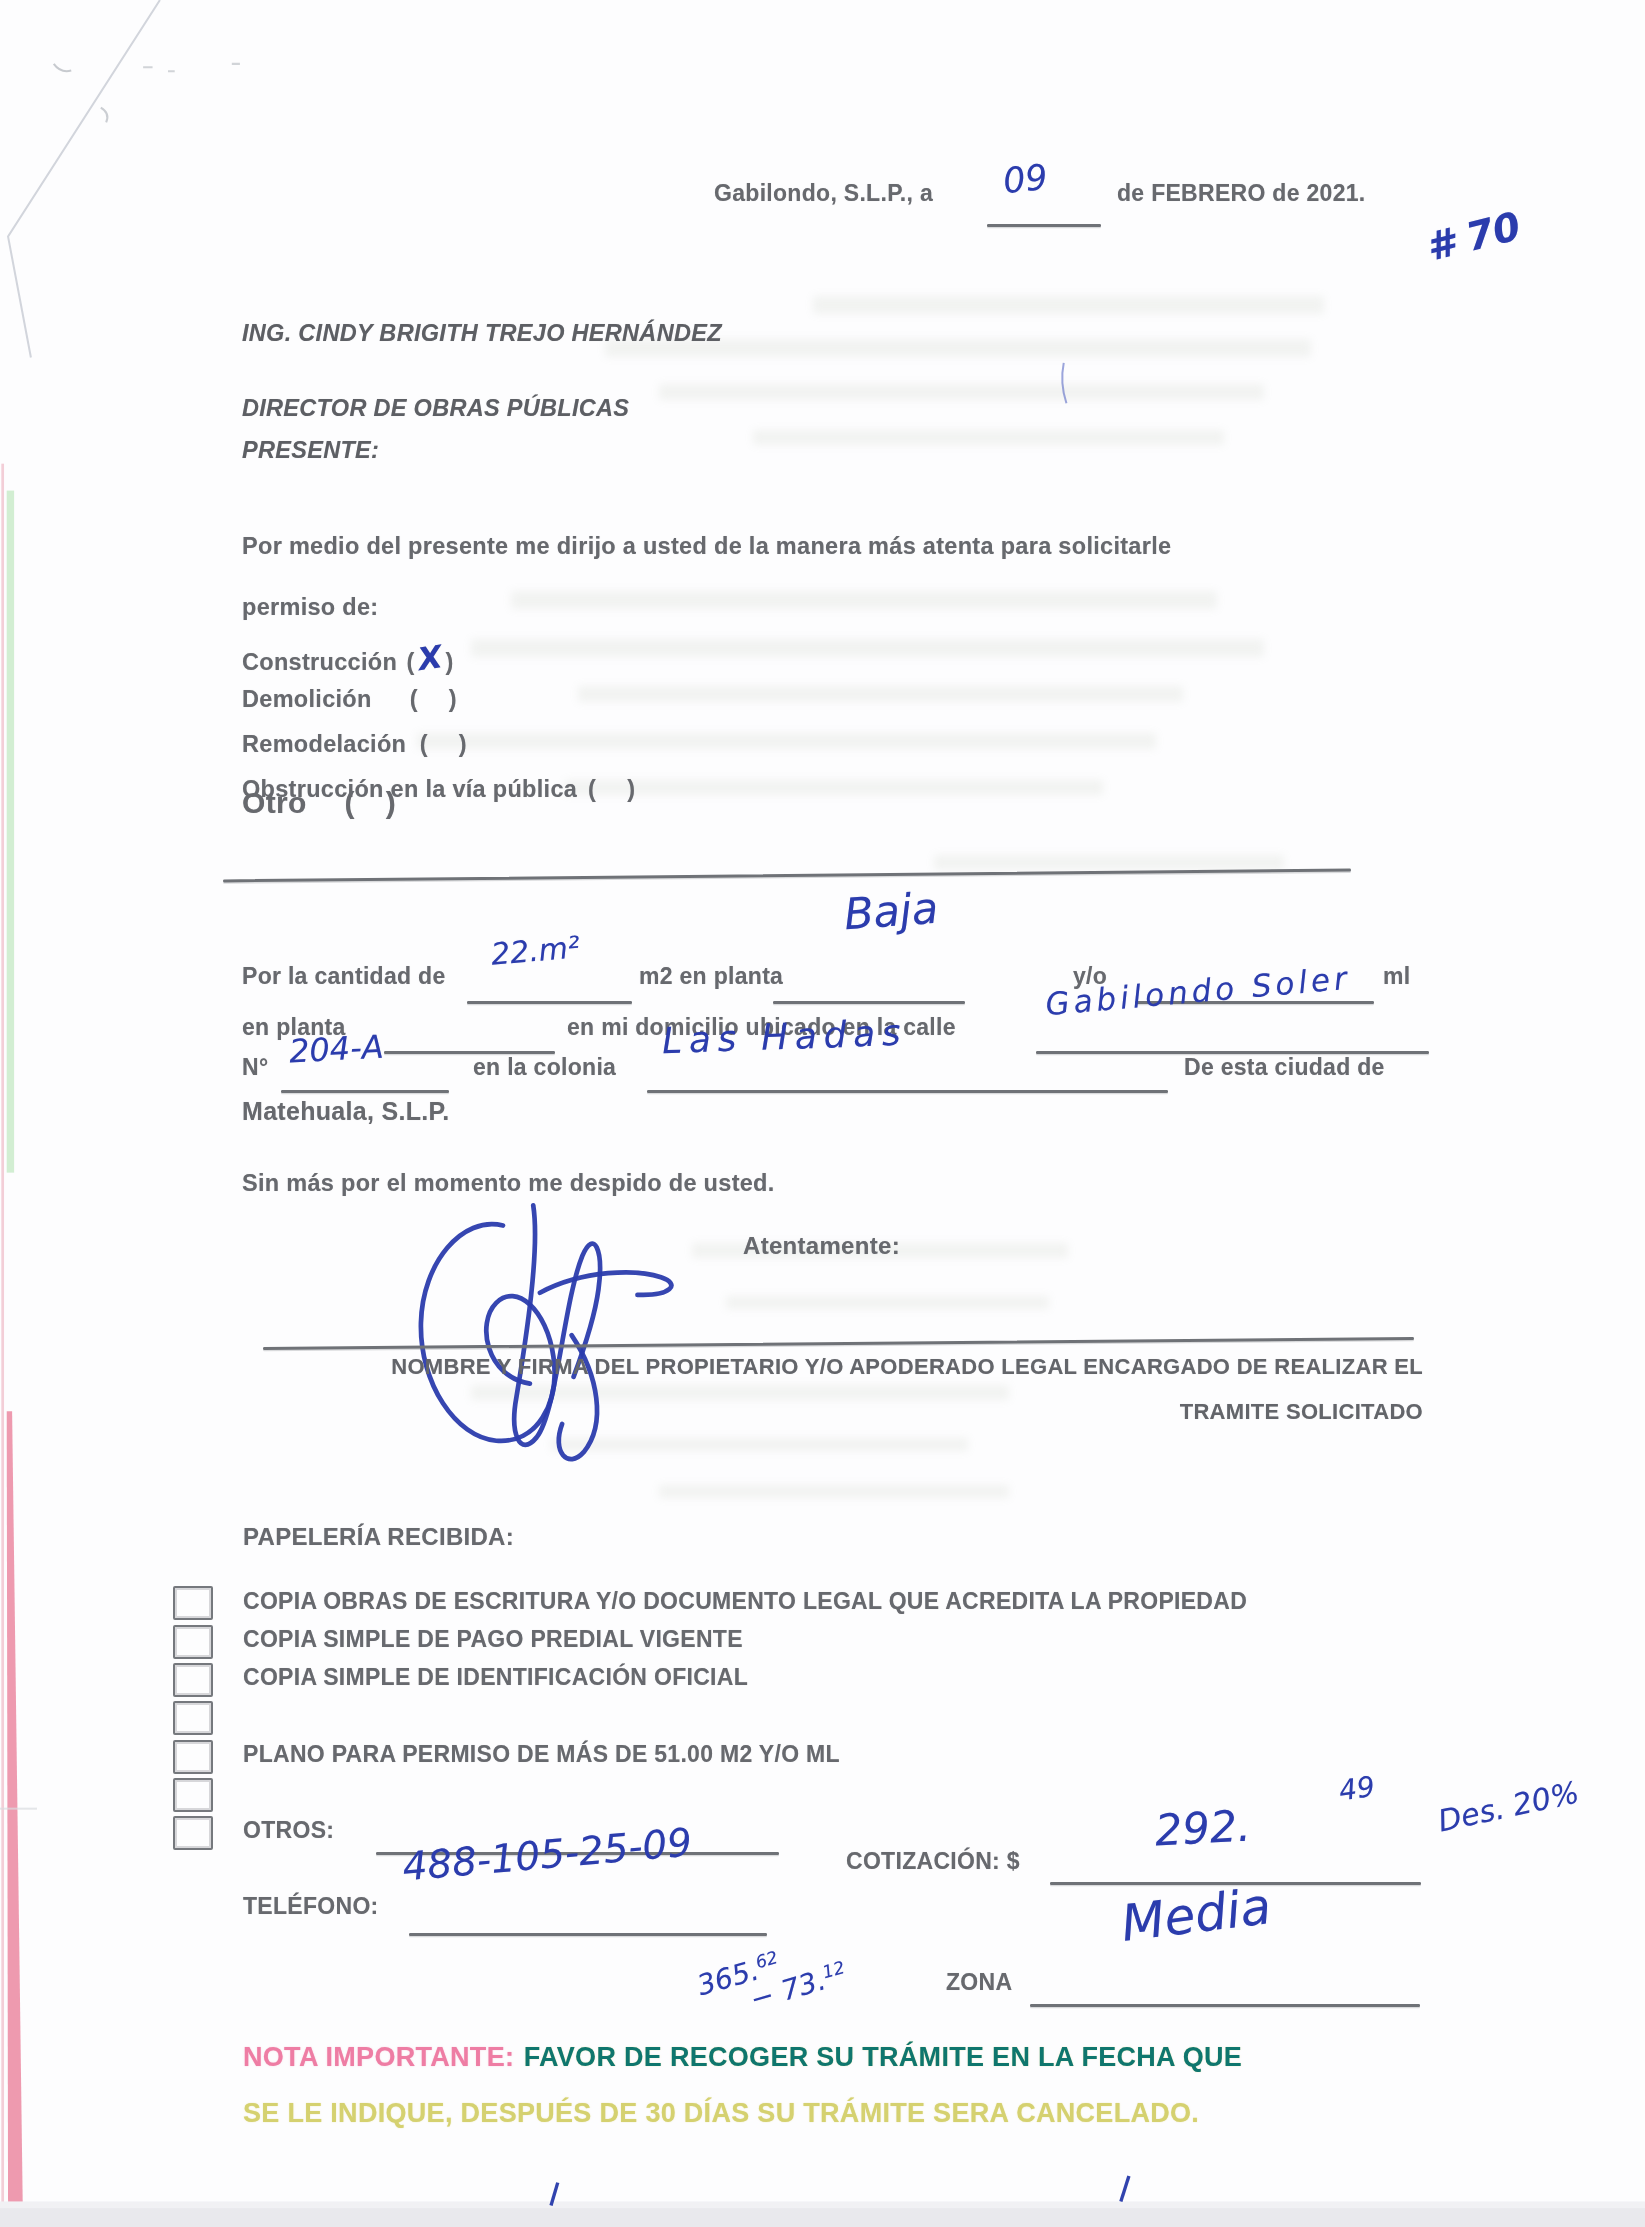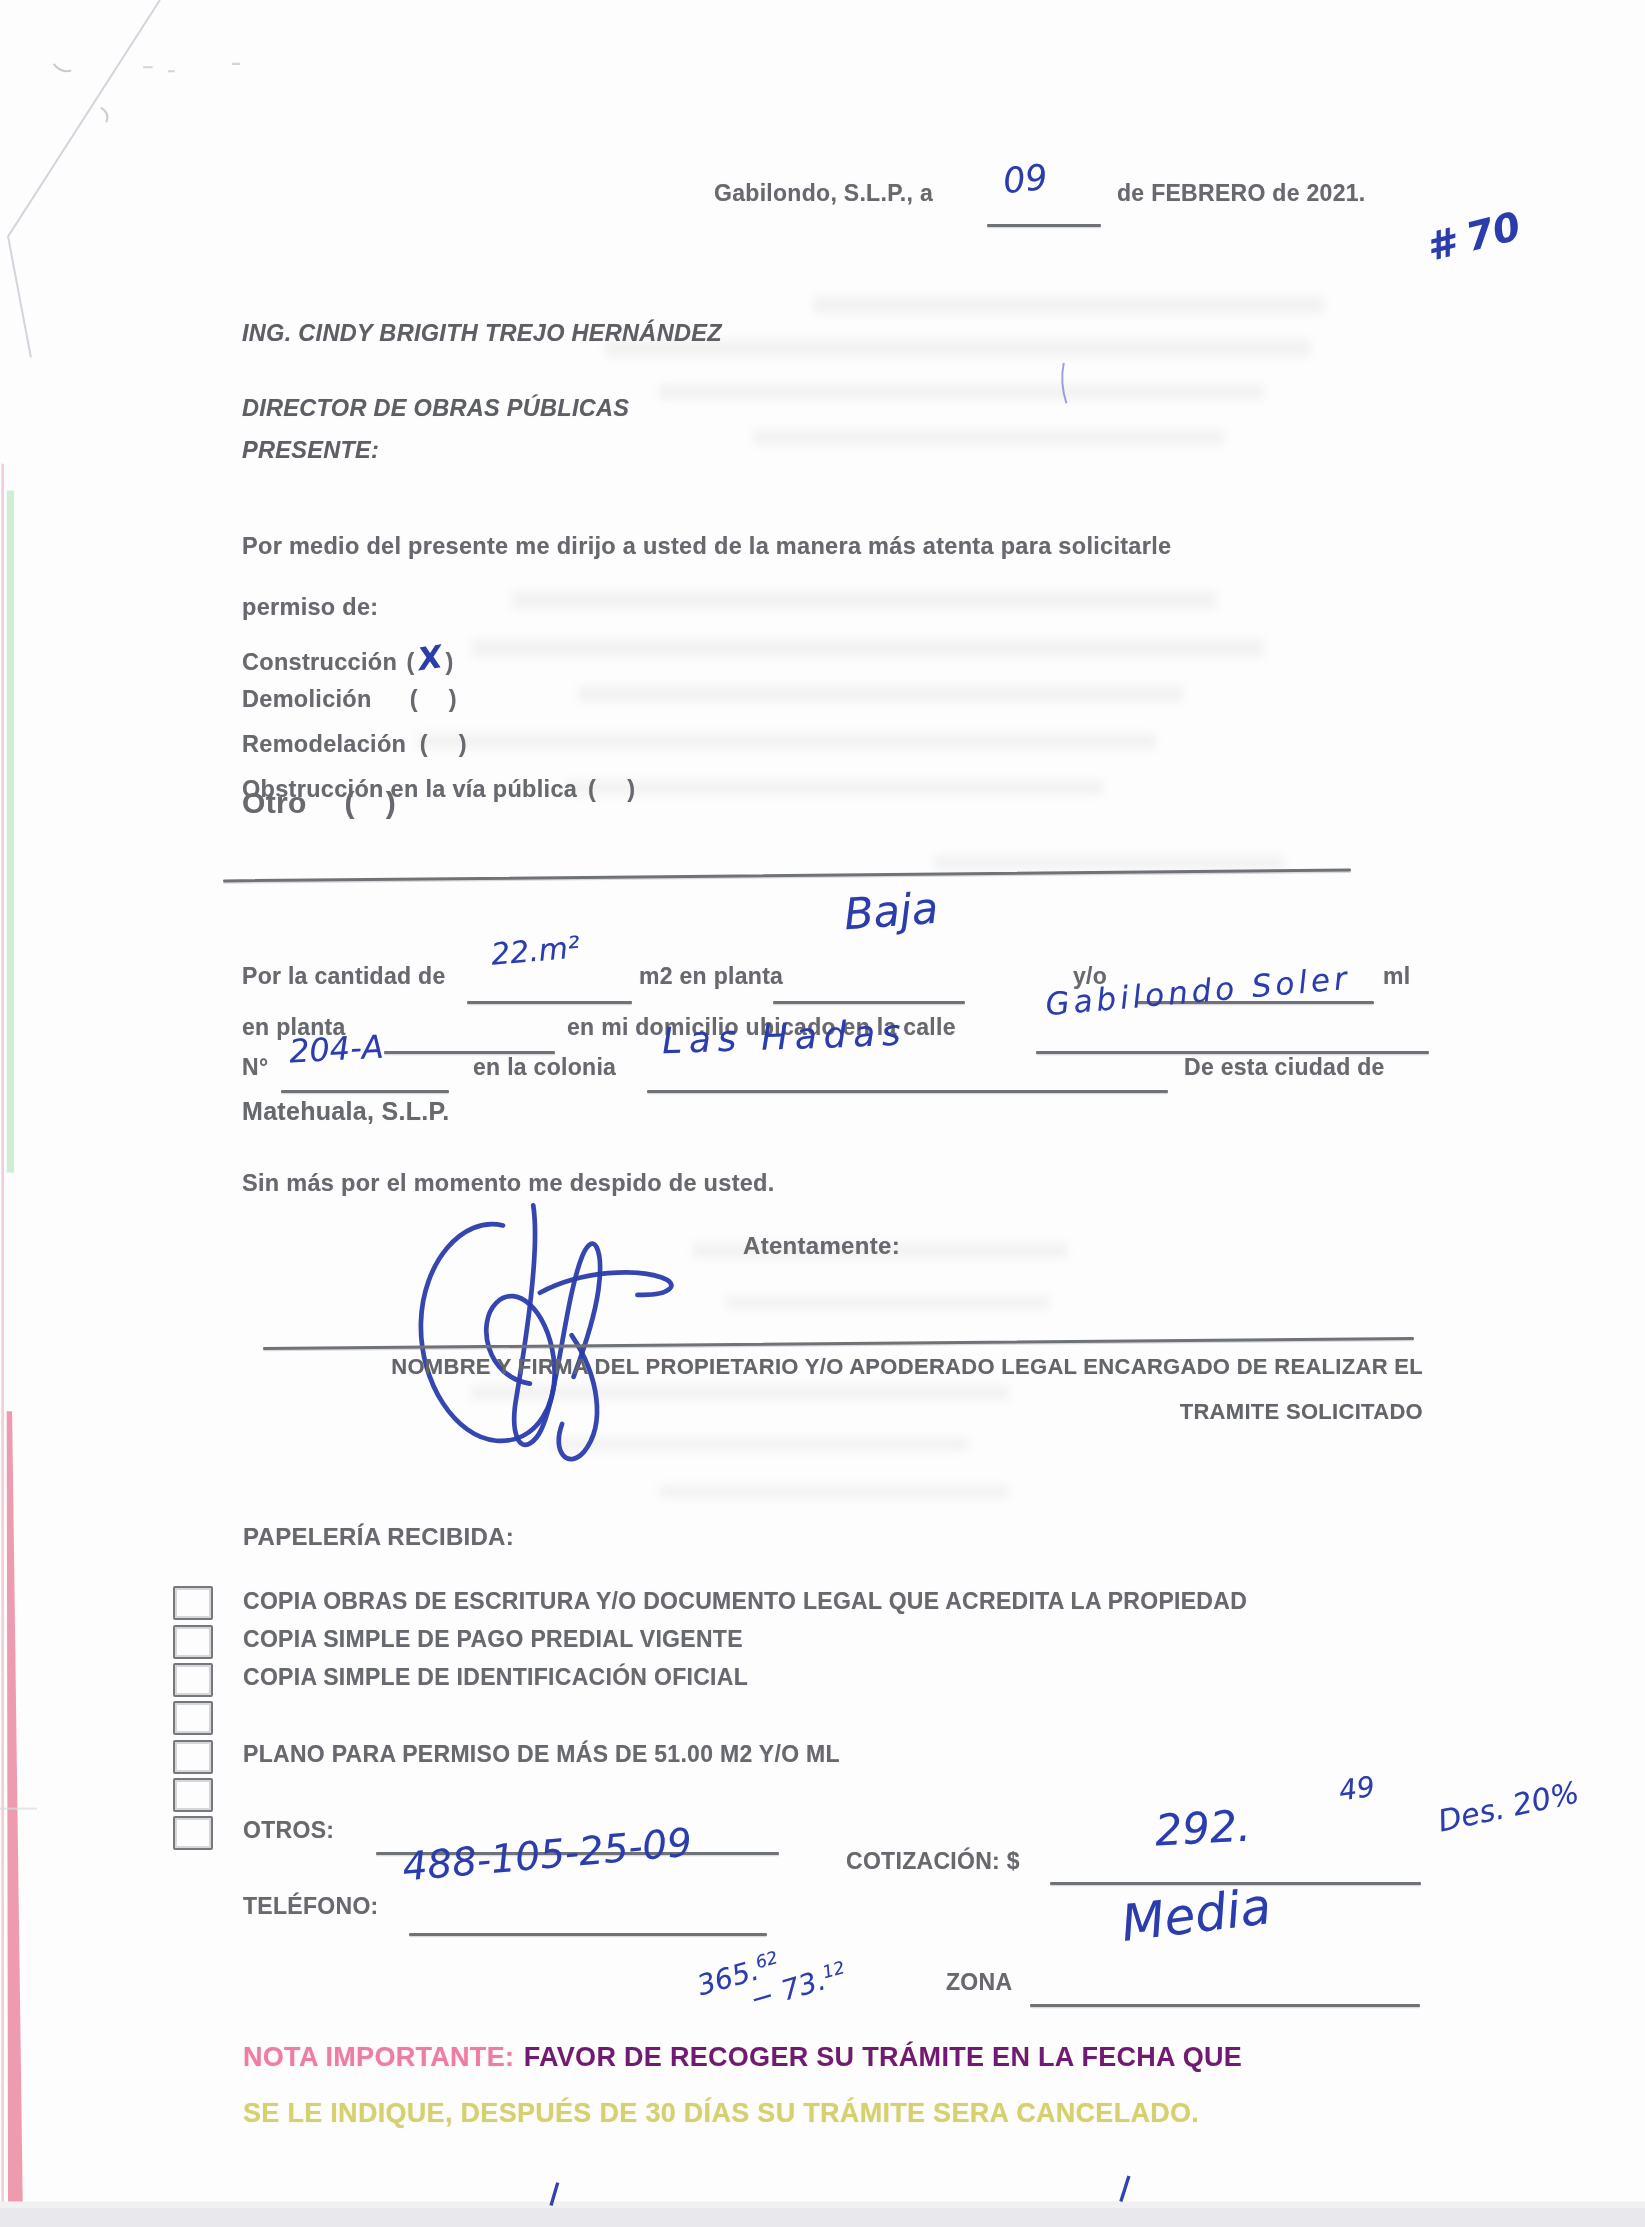--- a/index.html
+++ b/index.html
@@ -15,21 +15,21 @@
   .box{position:absolute;width:36px;height:30px;border:2.7px solid #75787d;border-radius:2px;
        background:transparent;box-shadow:inset 0 0 0 2px rgba(117,120,125,.28);}
   .mark{display:inline-block;width:31px;text-align:center;color:#2b3cad;
         font-family:"DejaVu Sans",sans-serif;font-style:italic;font-weight:700;
         transform:rotate(-8deg) translateY(-1.3px);}
   .pg{color:#67696e;}
   .cap{position:absolute;left:247px;width:1176px;text-align:right;color:#63656a;font-weight:700;
        font-size:22px;letter-spacing:0.3px;text-shadow:0 0 0.7px rgba(100,103,108,.4);white-space:nowrap;}
   .note{position:absolute;font-weight:700;font-size:27px;white-space:nowrap;letter-spacing:0.3px;}
   .note .lead{color:#ee7da4;text-shadow:0 0 1.3px rgba(238,125,164,.5);}
-  .note .bodytxt{color:#701a75;text-shadow:0 0 1.3px rgba(213,209,112,.6);margin-left:9.4px;}
+  .note .bodytxt{color:#0f766e;text-shadow:0 0 1.3px rgba(213,209,112,.6);margin-left:9.4px;}
   .note2{color:#d5d170;text-shadow:0 0 1.3px rgba(213,209,112,.6);}
   .bt{position:absolute;background:#a8b19e;opacity:.13;filter:blur(4px);pointer-events:none;}
   .sup{font-size:.62em;vertical-align:super;}
   svg.sig path{stroke:#2b3cad;stroke-width:7;fill:none;stroke-linecap:round;opacity:.95;}
 </style>
 </head>
 <body>
 
 <div class="page">
 

